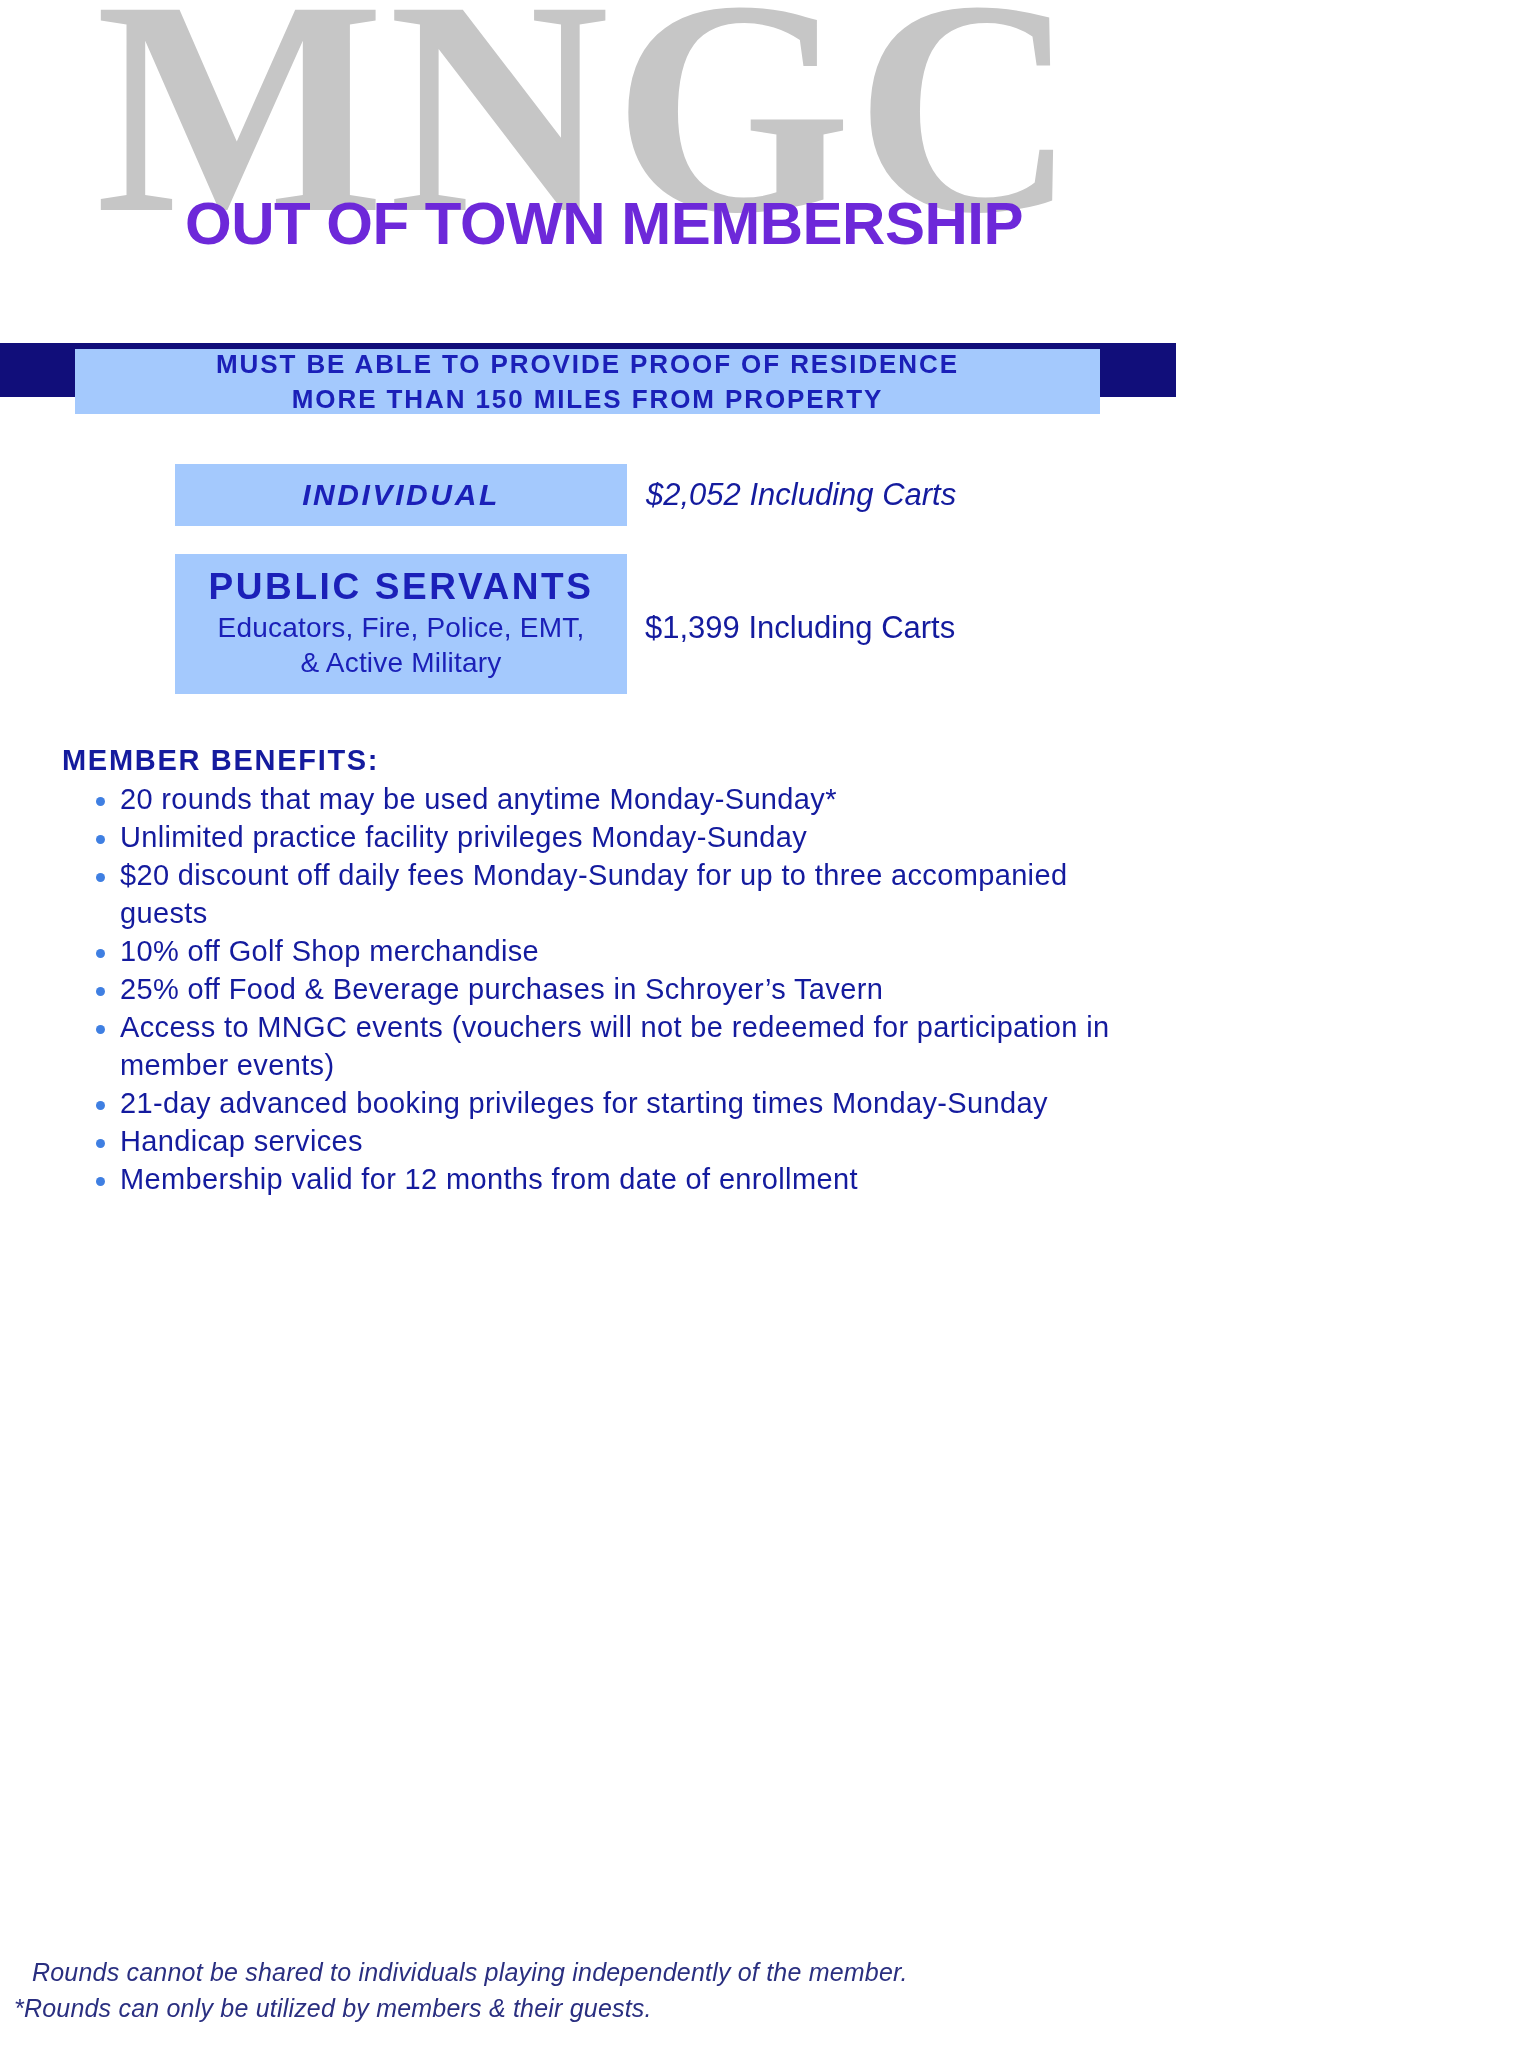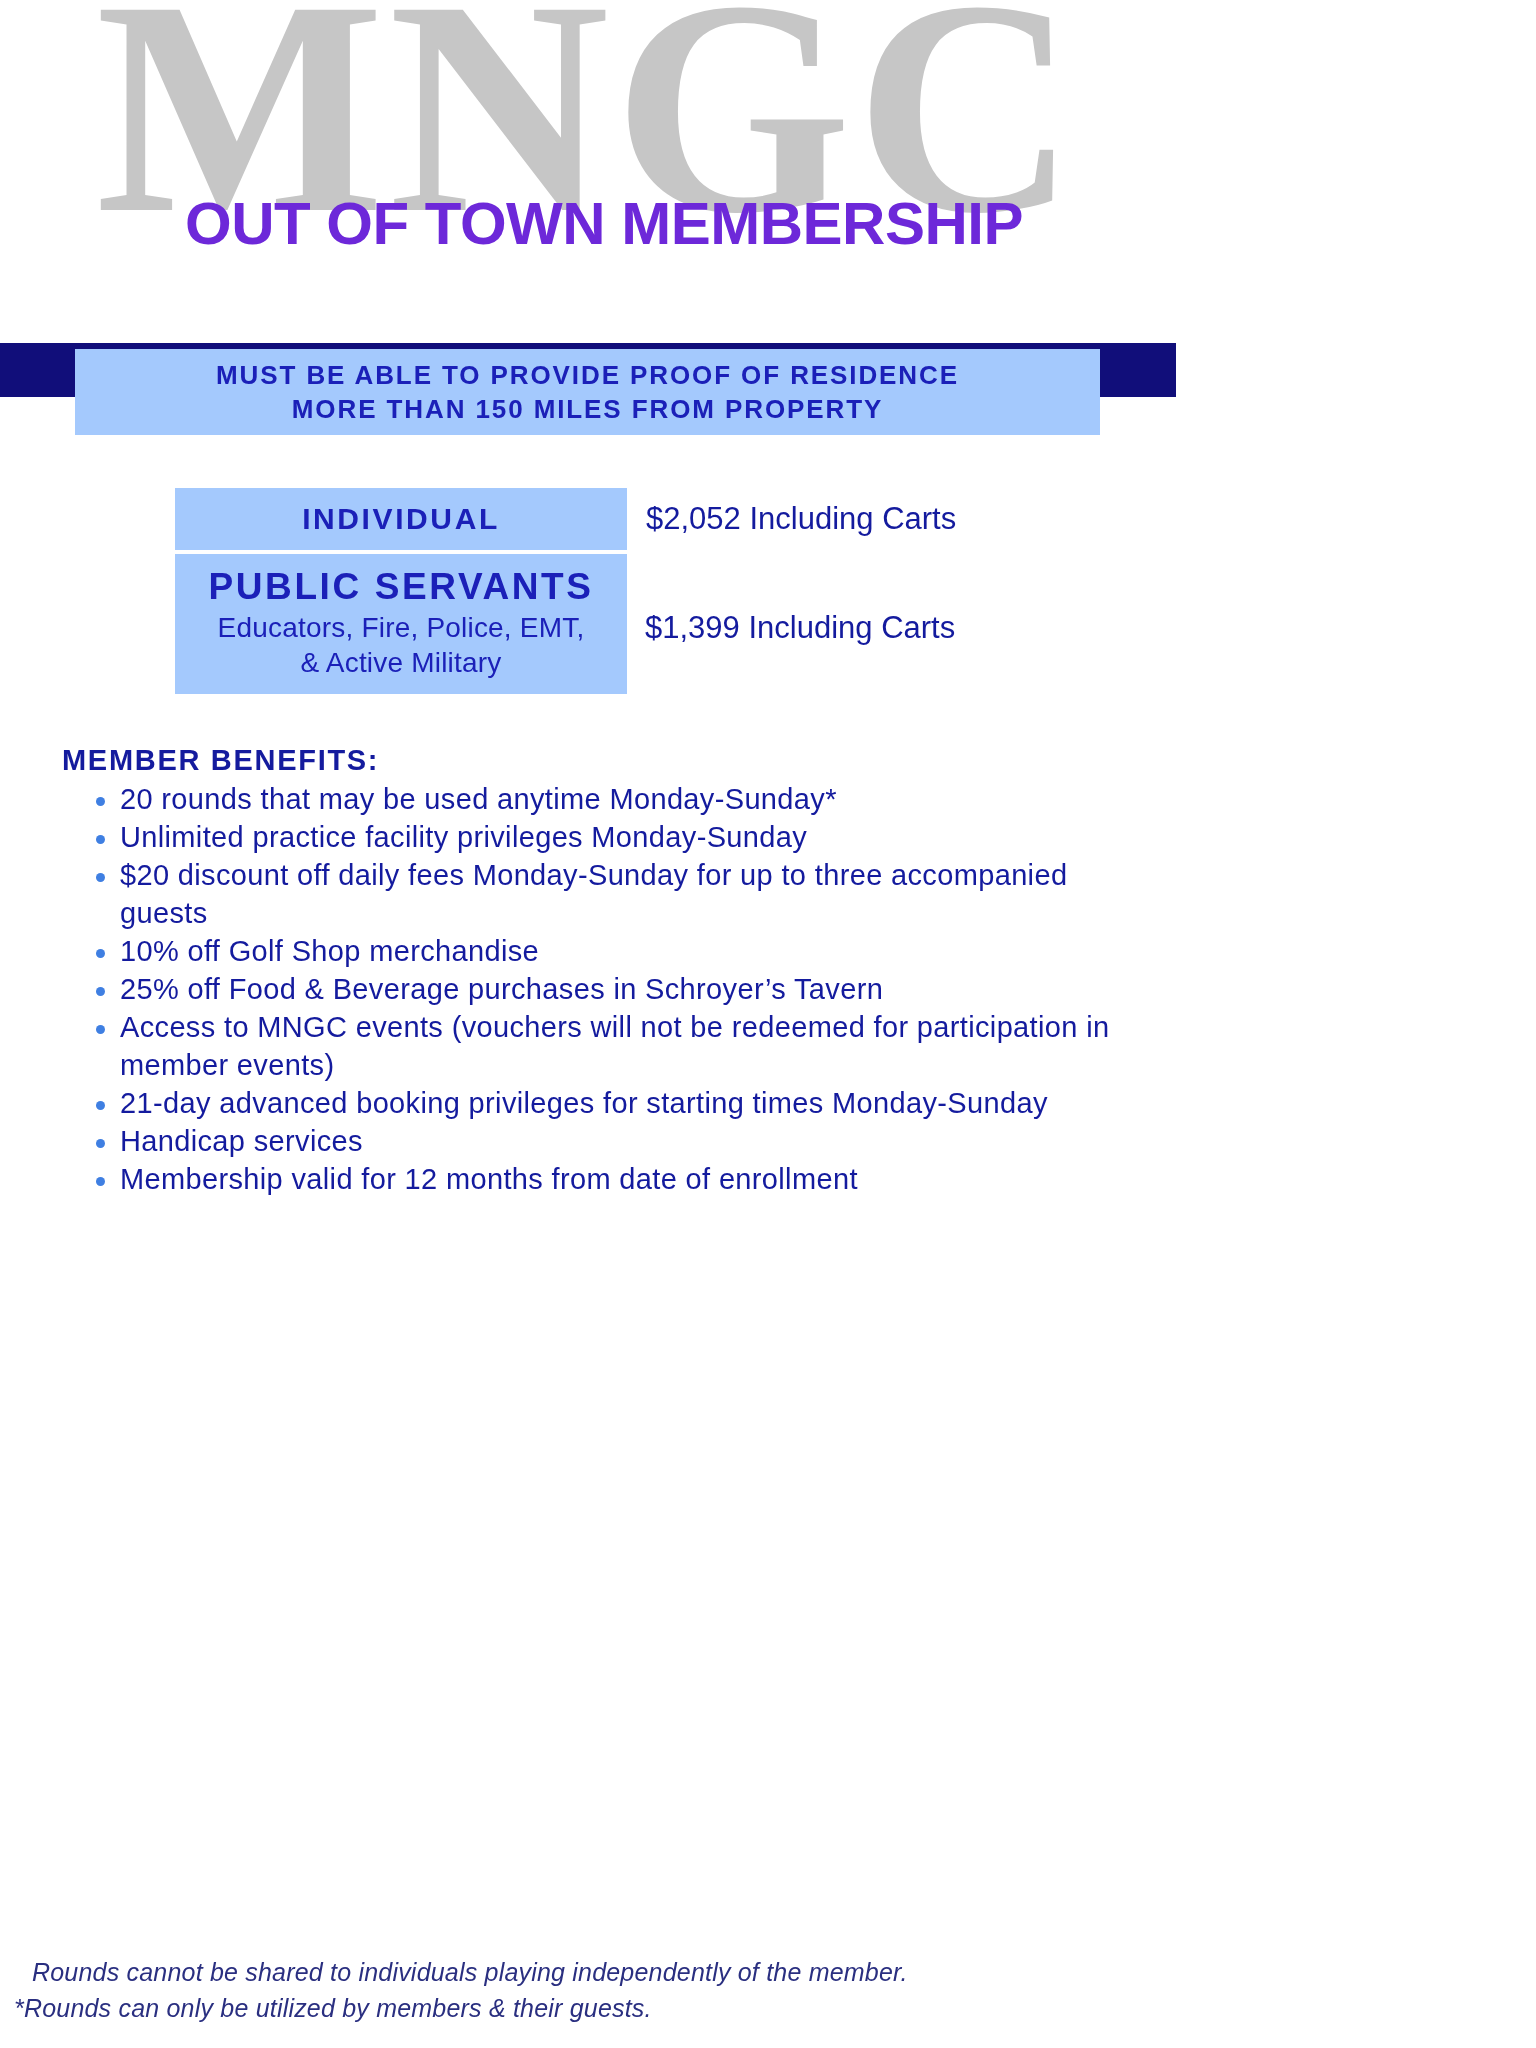--- a/index.html
+++ b/index.html
@@ -80,21 +80,21 @@
     letter-spacing: 4.1px;
     white-space: nowrap;
   }
 
   
   .residence-box {
     position: absolute;
     top: 349px;
     left: 75px;
     width: 1025px;
-    height: 86px;
+    height: 65px;
     background: #a4c9fd;
     display: flex;
     flex-direction: column;
     align-items: center;
     justify-content: center;
     box-sizing: border-box;
     padding: 0 10px;
   }
   .residence-line {
     color: #1b20b8;
@@ -134,21 +134,21 @@
     text-align: center;
     white-space: nowrap;
   }
   .price-text {
     color: #141b9e;
     font-size: 31px;
     font-weight: 400;
     white-space: nowrap;
   }
 
-  #row-individual { top: 488px; left: 175px; }
+  #row-individual { top: 464px; left: 175px; font-style: italic; }
   #row-individual .tier-box {
     width: 452px;
     height: 62px;
   }
   #row-individual .tier-title { font-size: 30px; }
   #row-individual .price-text { margin-left: 19px; }
 
   #row-public { top: 554px; left: 175px; }
   #row-public .tier-box {
     width: 452px;

